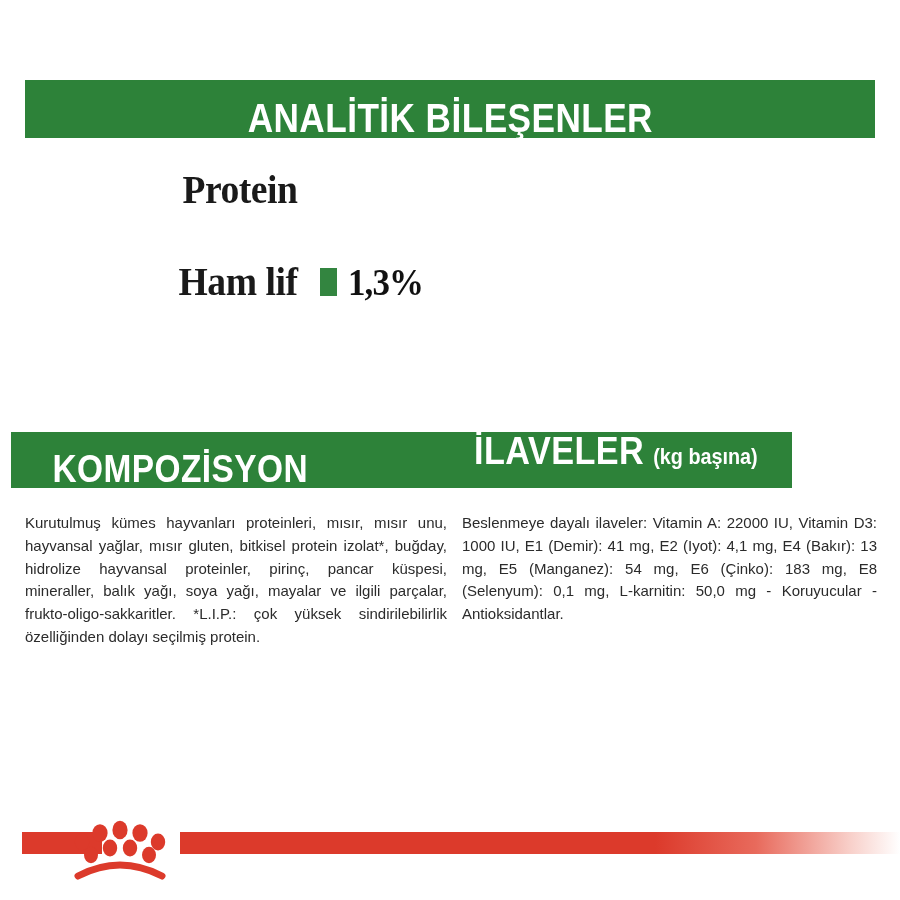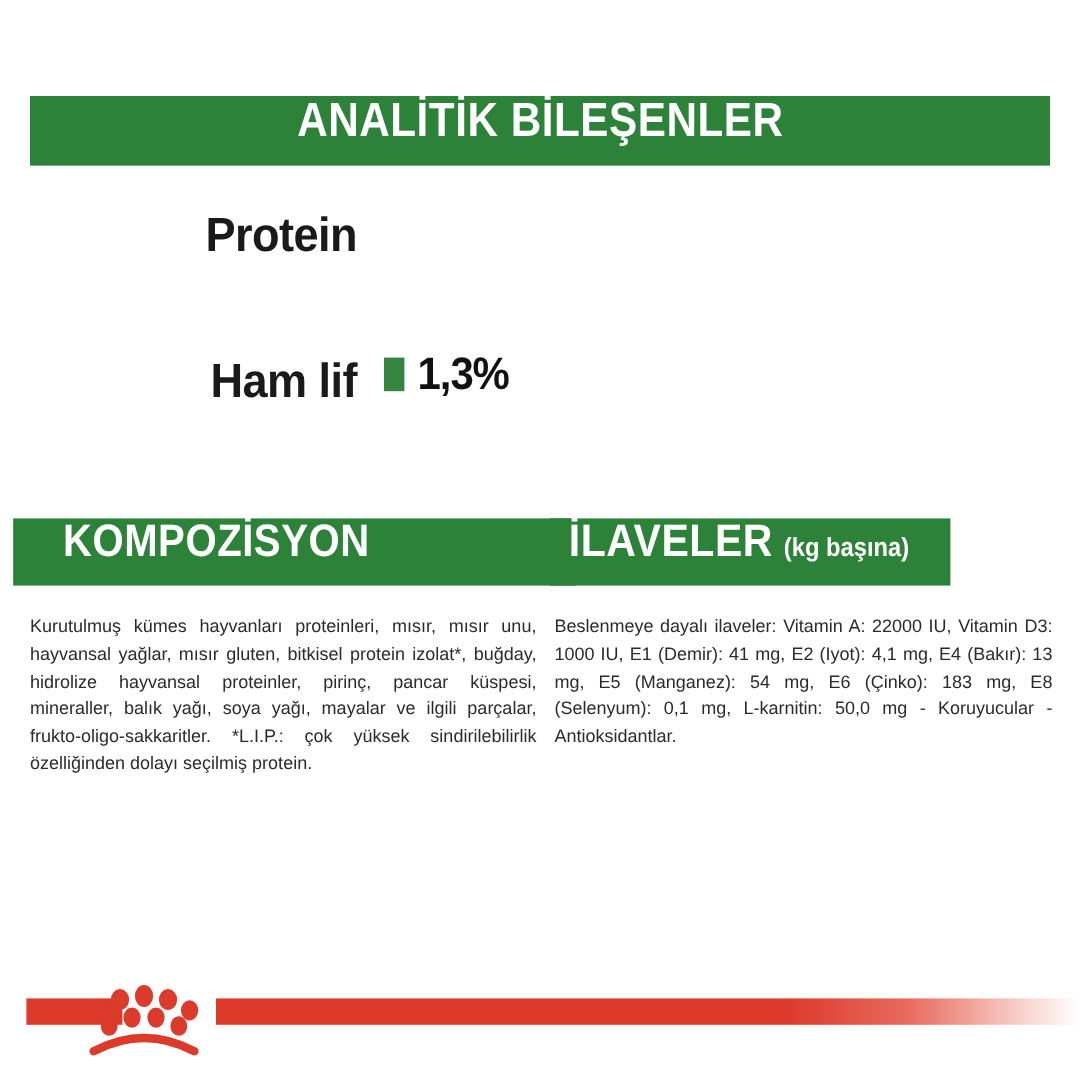--- a/index.html
+++ b/index.html
@@ -14,21 +14,21 @@
     overflow: hidden;
     font-family: "Liberation Sans", sans-serif;
     -webkit-font-smoothing: antialiased;
   }
 
   
   .panel-header {
     position: absolute;
     background: #2d8239;
     display: flex;
-    align-items: flex-start;
+    align-items: flex-end;
     box-sizing: border-box;
   }
   .panel-header .htitle {
     color: #ffffff;
     font-weight: 700;
     letter-spacing: 0.5px;
     line-height: 1;
     white-space: nowrap;
     transform: scaleX(0.88);
     transform-origin: center center;
@@ -52,25 +52,26 @@
     top: 160px;
     width: 850px;
     height: 170px;
   }
   .chart-row {
     position: absolute;
     left: 0;
     width: 850px;
     height: 52px;
     display: flex;
-    align-items: flex-end;
+    align-items: center;
+    font-family: Liberation Serif, serif;
   }
   .row-0 { top: 4px; }
   .row-1 { top: 58px; }
-  .row-2 { top: 126px; }
+  .row-2 { top: 96px; }
 
   .chart-label {
     width: 295px;
     text-align: right;
     padding-right: 24px;
     box-sizing: border-box;
     font-size: 40px;
     font-weight: 700;
     color: #1a1a1a;
     line-height: 1;

